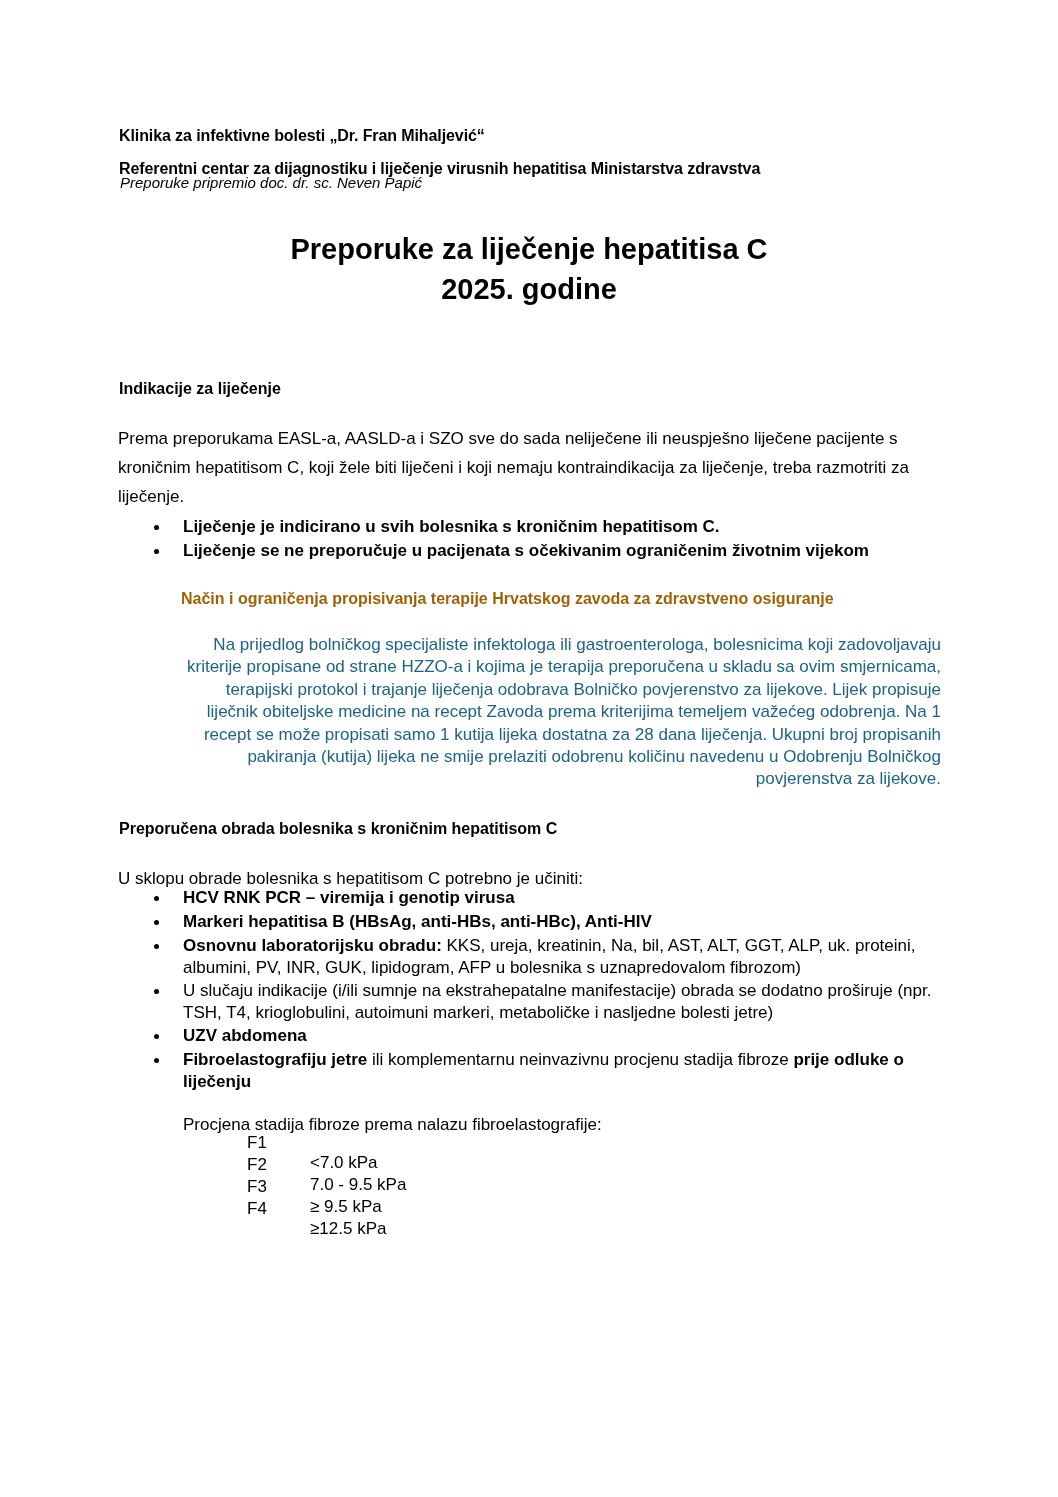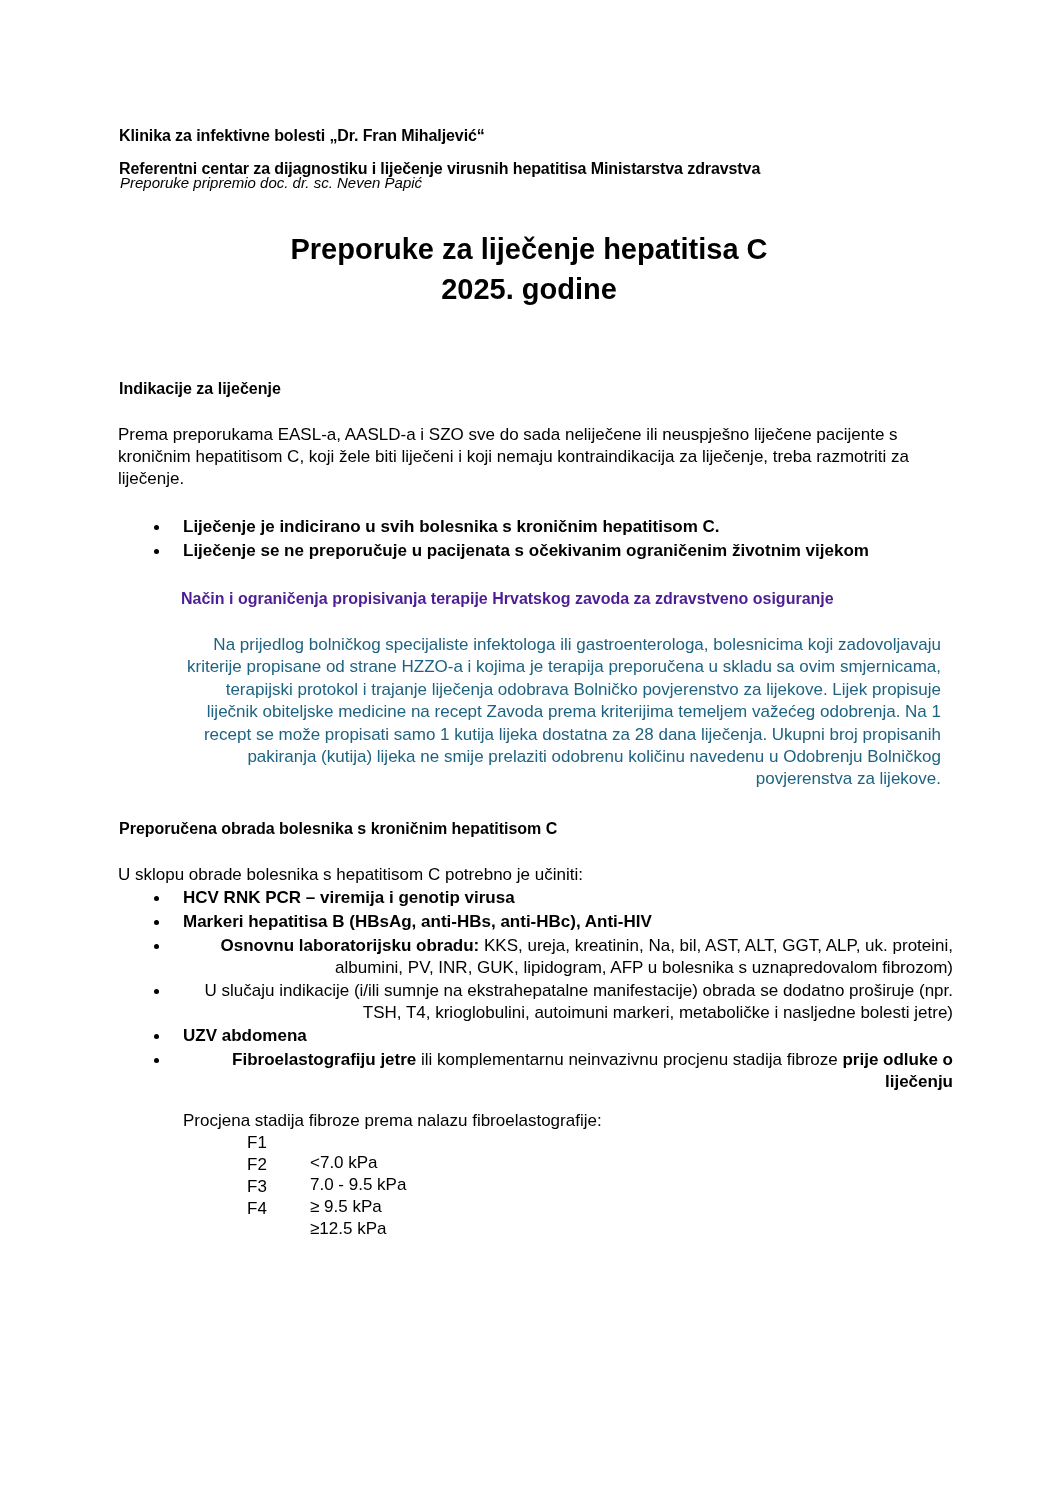--- a/index.html
+++ b/index.html
@@ -6,27 +6,27 @@
   body {
     width: 1058px; height: 1497px; position: relative; overflow: hidden;
     font-family: "Liberation Sans", sans-serif; color: #000;
   }
   .page { position: absolute; left: 0; top: 0; width: 1058px; height: 1306px; }
   .abs { position: absolute; white-space: nowrap; }
   .hdr { font-size: 16px; font-weight: bold; letter-spacing: -0.1px; }
   .hdr-sub { font-size: 15px; font-style: italic; }
   .title { font-size: 29px; font-weight: bold; width: 1058px; text-align: center; left: 0; }
   .h2 { font-size: 16px; font-weight: bold; }
-  .p { font-size: 17px; line-height: 22px; white-space: normal; }
+  .p { font-size: 17px; line-height: 29px; white-space: normal; }
   .bullet { position: absolute; font-size: 17px; line-height: 22px; }
   .bullet .dot { position: absolute; left: 0; top: 0; width: 30px; }
   .bullet .dot::before { content: ""; position: absolute; left: 3px; top: 9px; width: 5px; height: 5px; border-radius: 50%; background: #000; }
-  .bullet .txt { position: absolute; left: 32px; top: 0; white-space: normal; text-align: right; }
+  .bullet .txt { position: absolute; left: 32px; top: 0; white-space: normal; }
   .b { font-weight: bold; }
-  .teal-h { font-size: 16px; font-weight: bold; color: #4c1d95; }
+  .teal-h { font-size: 16px; font-weight: bold; color: #a16207; }
   .teal-p { font-size: 17px; line-height: 22.4px; color: #1e6382; white-space: normal; text-align: right; }
   .fib-row { position: absolute; font-size: 17px; }
   .fib-row .stage { position: absolute; left: 0; }
   .fib-row .val { position: absolute; left: 63px; white-space: nowrap; margin-top: 20px; }
 </style>
 </head>
 <body>
 
 <div class="page">
 

